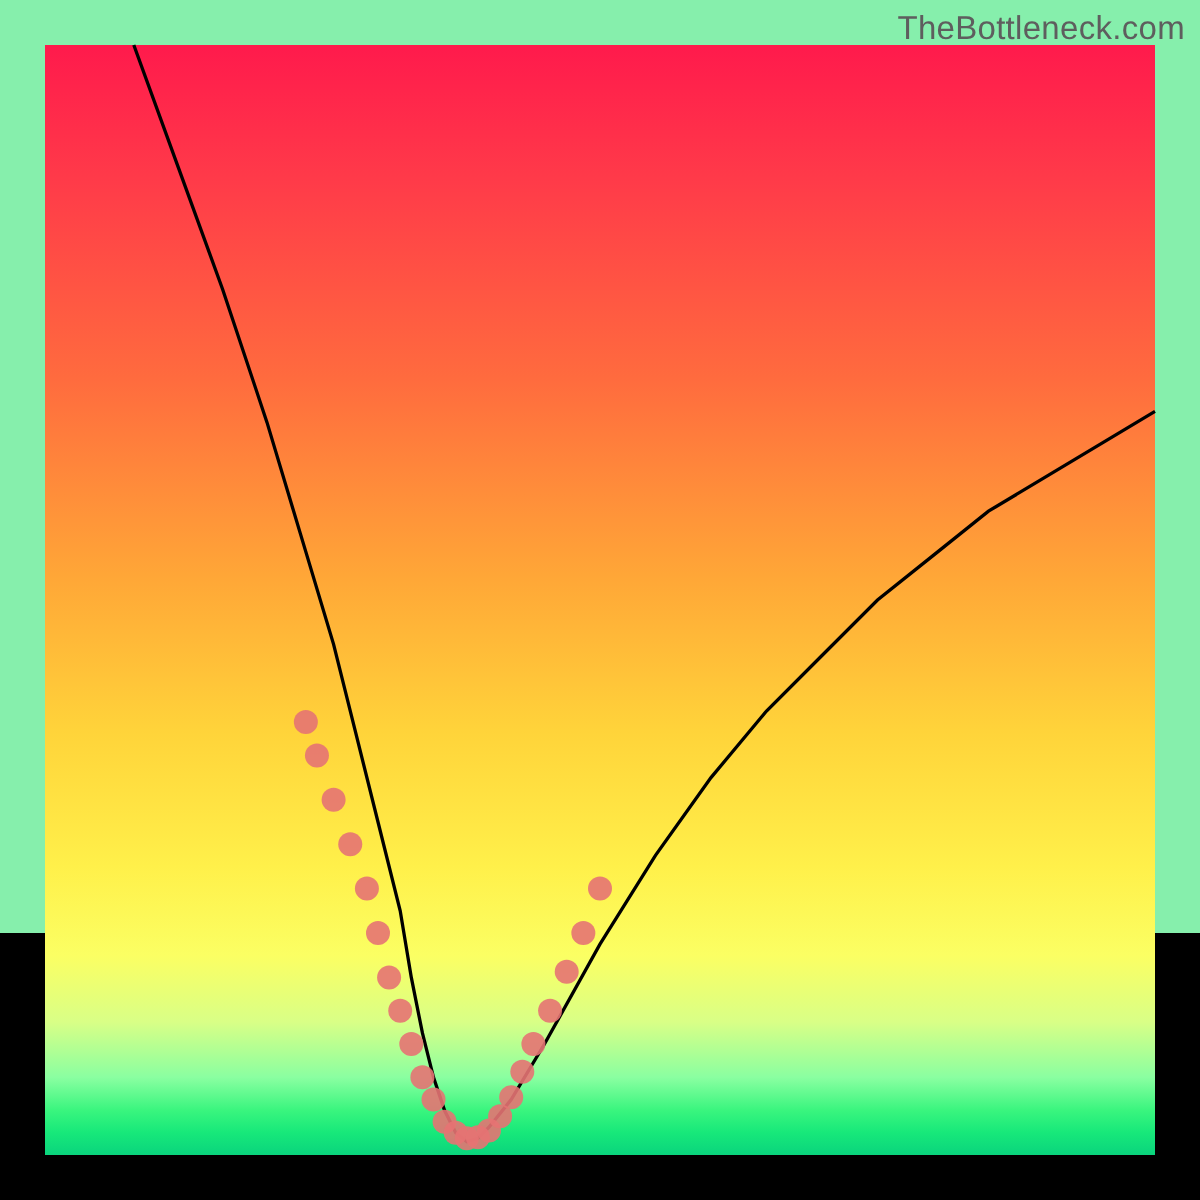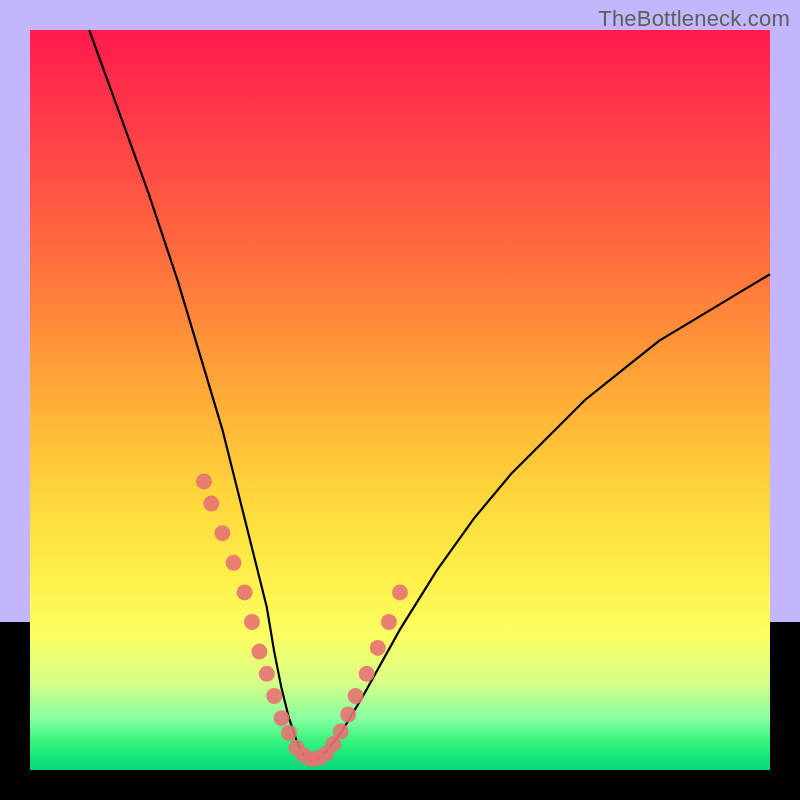--- a/index.html
+++ b/index.html
@@ -8,21 +8,21 @@
     width: 800px;
     height: 800px;
     overflow: hidden;
     background: #000;
     font-family: Arial, Helvetica, sans-serif;
   }
   .frame {
     position: relative;
     width: 800px;
     height: 622px;
-    background: #c4b5fd;
+    background: #86efac;
   }
   .plot-area {
     position: absolute;
     left: 30px;
     top: 30px;
     width: 740px;
     height: 740px;
     
     background: linear-gradient(
       to bottom,

